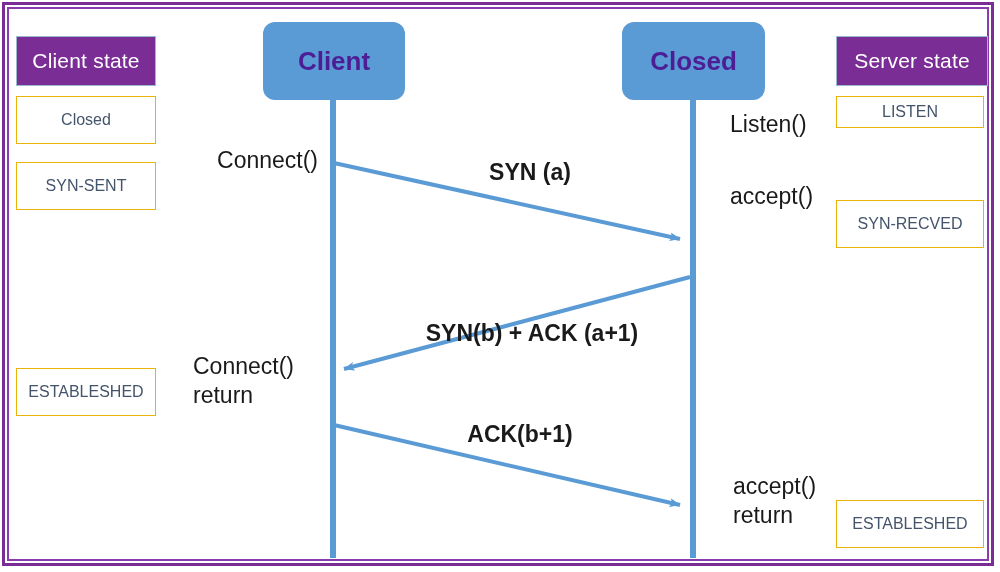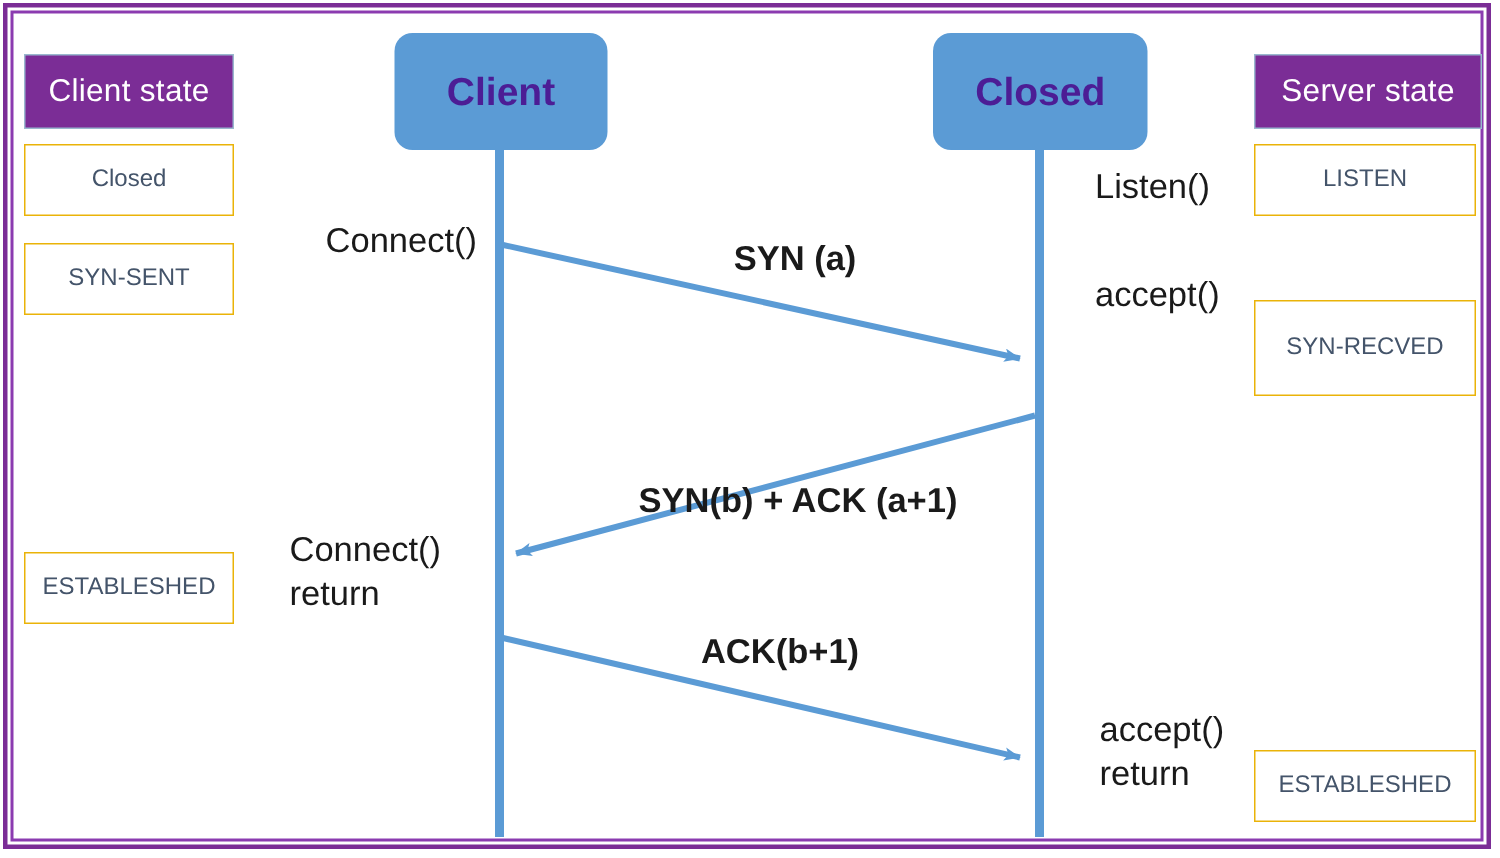--- a/index.html
+++ b/index.html
@@ -121,23 +121,23 @@
   <div class="col-header" style="left:16px; top:36px; width:140px; height:50px;">Client state</div>
 
   <div class="state-box" style="left:16px; top:96px; width:140px; height:48px;">Closed</div>
 
   <div class="state-box" style="left:16px; top:162px; width:140px; height:48px;">SYN-SENT</div>
 
   <div class="state-box" style="left:16px; top:368px; width:140px; height:48px;">ESTABLESHED</div>
 
   <div class="col-header" style="left:836px; top:36px; width:152px; height:50px;">Server state</div>
 
-  <div class="state-box" style="left:836px; top:96px; width:148px; height:48px;">LISTEN</div>
+  <div class="state-box" style="left:836px; top:96px; width:148px; height:32px;">LISTEN</div>
 
-  <div class="state-box" style="left:836px; top:200px; width:148px; height:64px;">SYN-RECVED</div>
+  <div class="state-box" style="left:836px; top:200px; width:148px; height:48px;">SYN-RECVED</div>
 
   <div class="state-box" style="left:836px; top:500px; width:148px; height:48px;">ESTABLESHED</div>
 
   <div class="lifeline" style="left:330px; top:96px; height:462px;"></div>
 
   <div class="lifeline" style="left:690px; top:96px; height:462px;"></div>
 
   <div class="node-box" style="left:263px; top:22px; width:142px; height:78px;">Client</div>
 
   <div class="node-box" style="left:622px; top:22px; width:143px; height:78px;">Closed</div>

